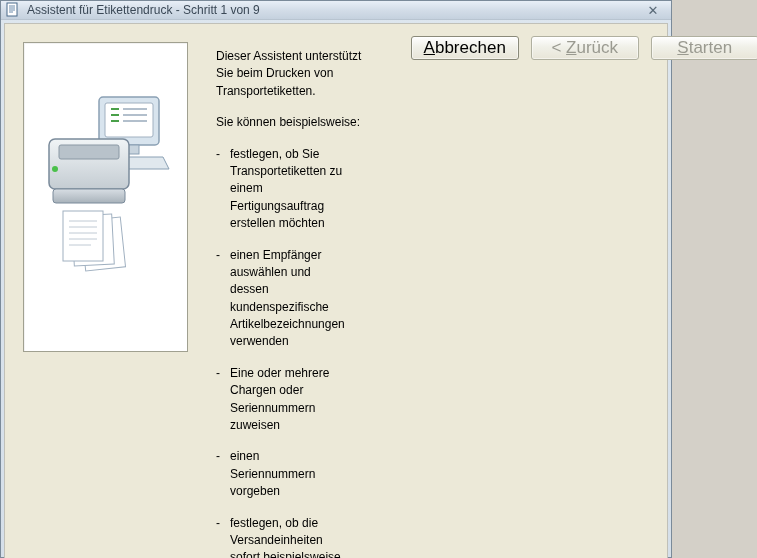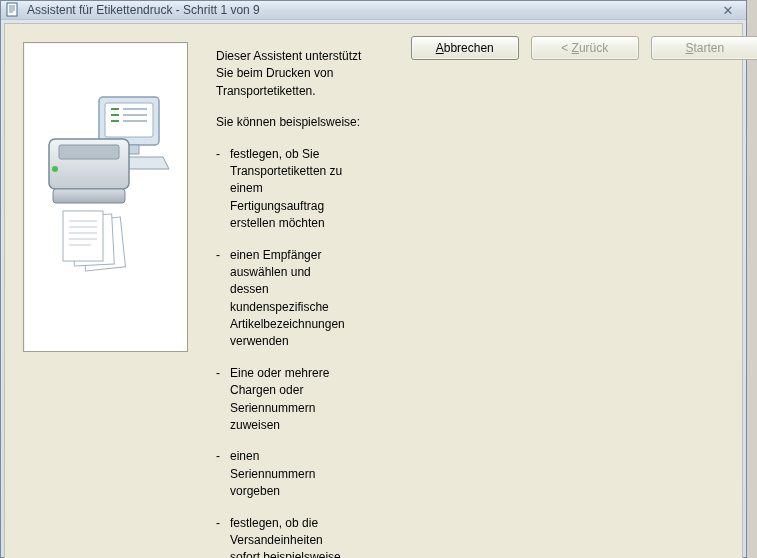--- a/index.html
+++ b/index.html
@@ -9,21 +9,21 @@
     }
     body {
       font-family: "Segoe UI", Tahoma, Arial, sans-serif;
       font-size: 12px;
       background: #d4d0c8;
       width: 757px;
       height: 558px;
       overflow: hidden;
     }
     .window {
-      width: 747px;
+      width: 672px;
       height: 558px;
       background: linear-gradient(to bottom, #dde6ee 0%, #d5dfe9 100%);
       border: 1px solid #7a8a99;
       display: flex;
       flex-direction: column;
     }
     .titlebar {
       height: 28px;
       background: linear-gradient(to bottom, #e8eff7 0%, #d3dde8 50%, #c5d1de 100%);
       border-bottom: 1px solid #b8c4d0;
@@ -119,21 +119,21 @@
       padding: 0 18px;
       gap: 12px;
     }
     .btn {
       width: 108px;
       height: 24px;
       background: linear-gradient(to bottom, #ffffff 0%, #f0f0e8 45%, #e8e5d8 100%);
       border: 1px solid #8a8a7a;
       border-radius: 3px;
       font-family: inherit;
-      font-size: 12px;
+      font-size: 17px;
       color: #000;
       cursor: pointer;
       box-shadow: 0 0 0 1px rgba(255,255,255,0.5) inset;
     }
     .btn:disabled {
       color: #9a9a90;
       cursor: default;
       border-color: #b0b0a0;
     }
     .btn .underline {

